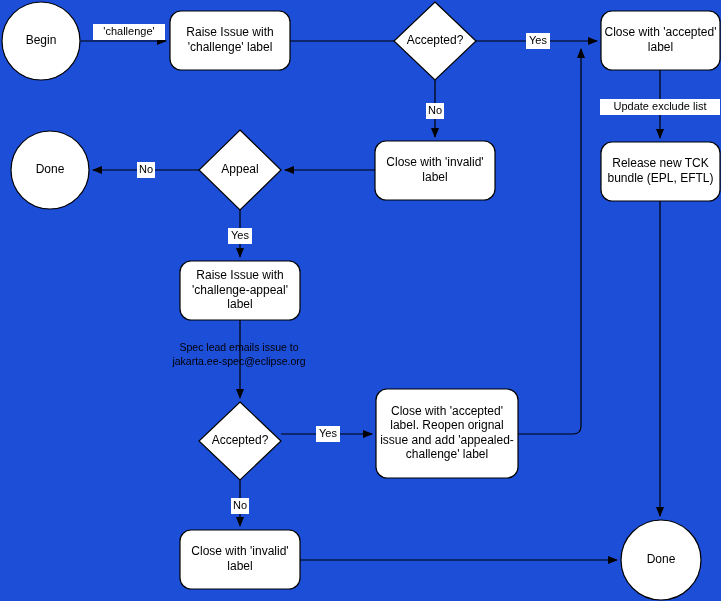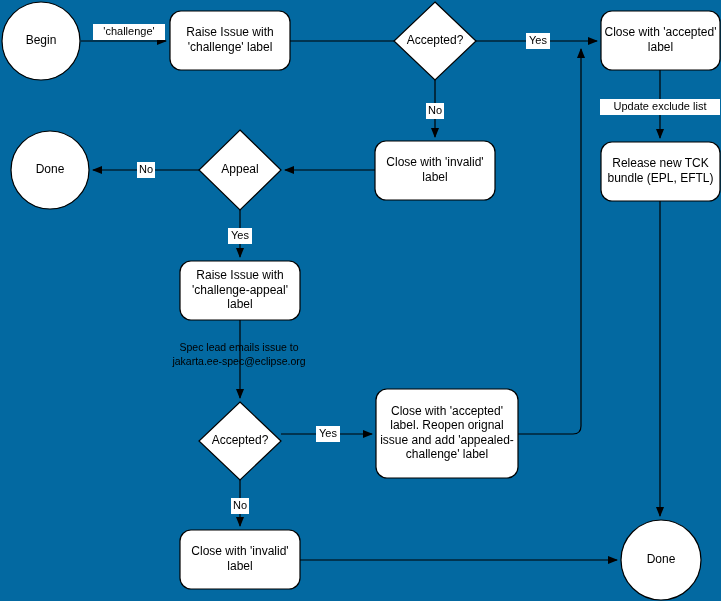--- a/index.html
+++ b/index.html
@@ -11,21 +11,21 @@
   body {
     width: 721px;
     height: 601px;
     font-family: "Liberation Sans", "DejaVu Sans", sans-serif;
     overflow: hidden;
   }
   #diagram-root {
     position: relative;
     width: 721px;
     height: 601px;
-    background: #0369a1;
+    background: #1d4ed8;
   }
   svg#flowchart {
     display: block;
     width: 721px;
     height: 601px;
   }
   .shape-fill {
     fill: #ffffff;
     stroke: #000000;
     stroke-width: 1.2;

